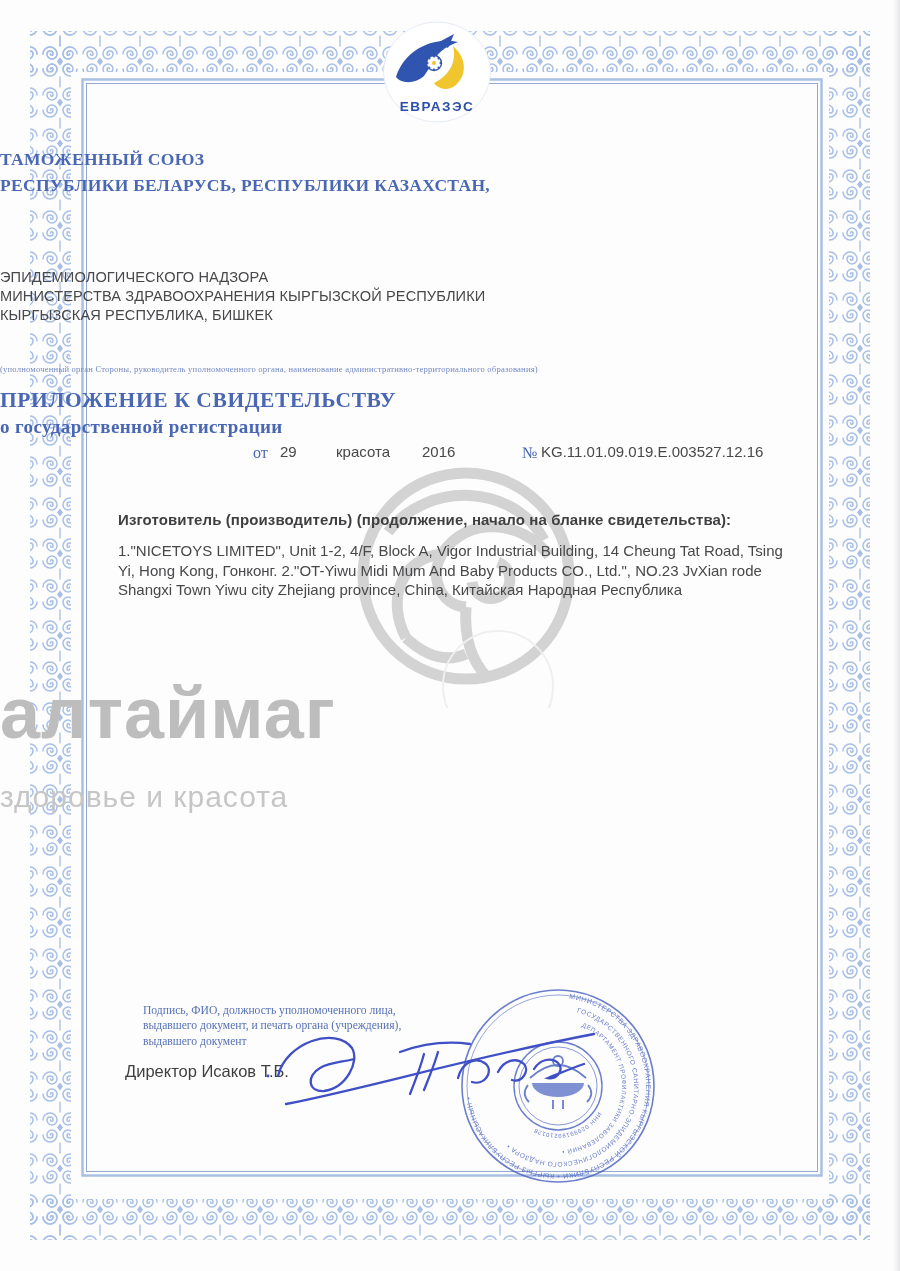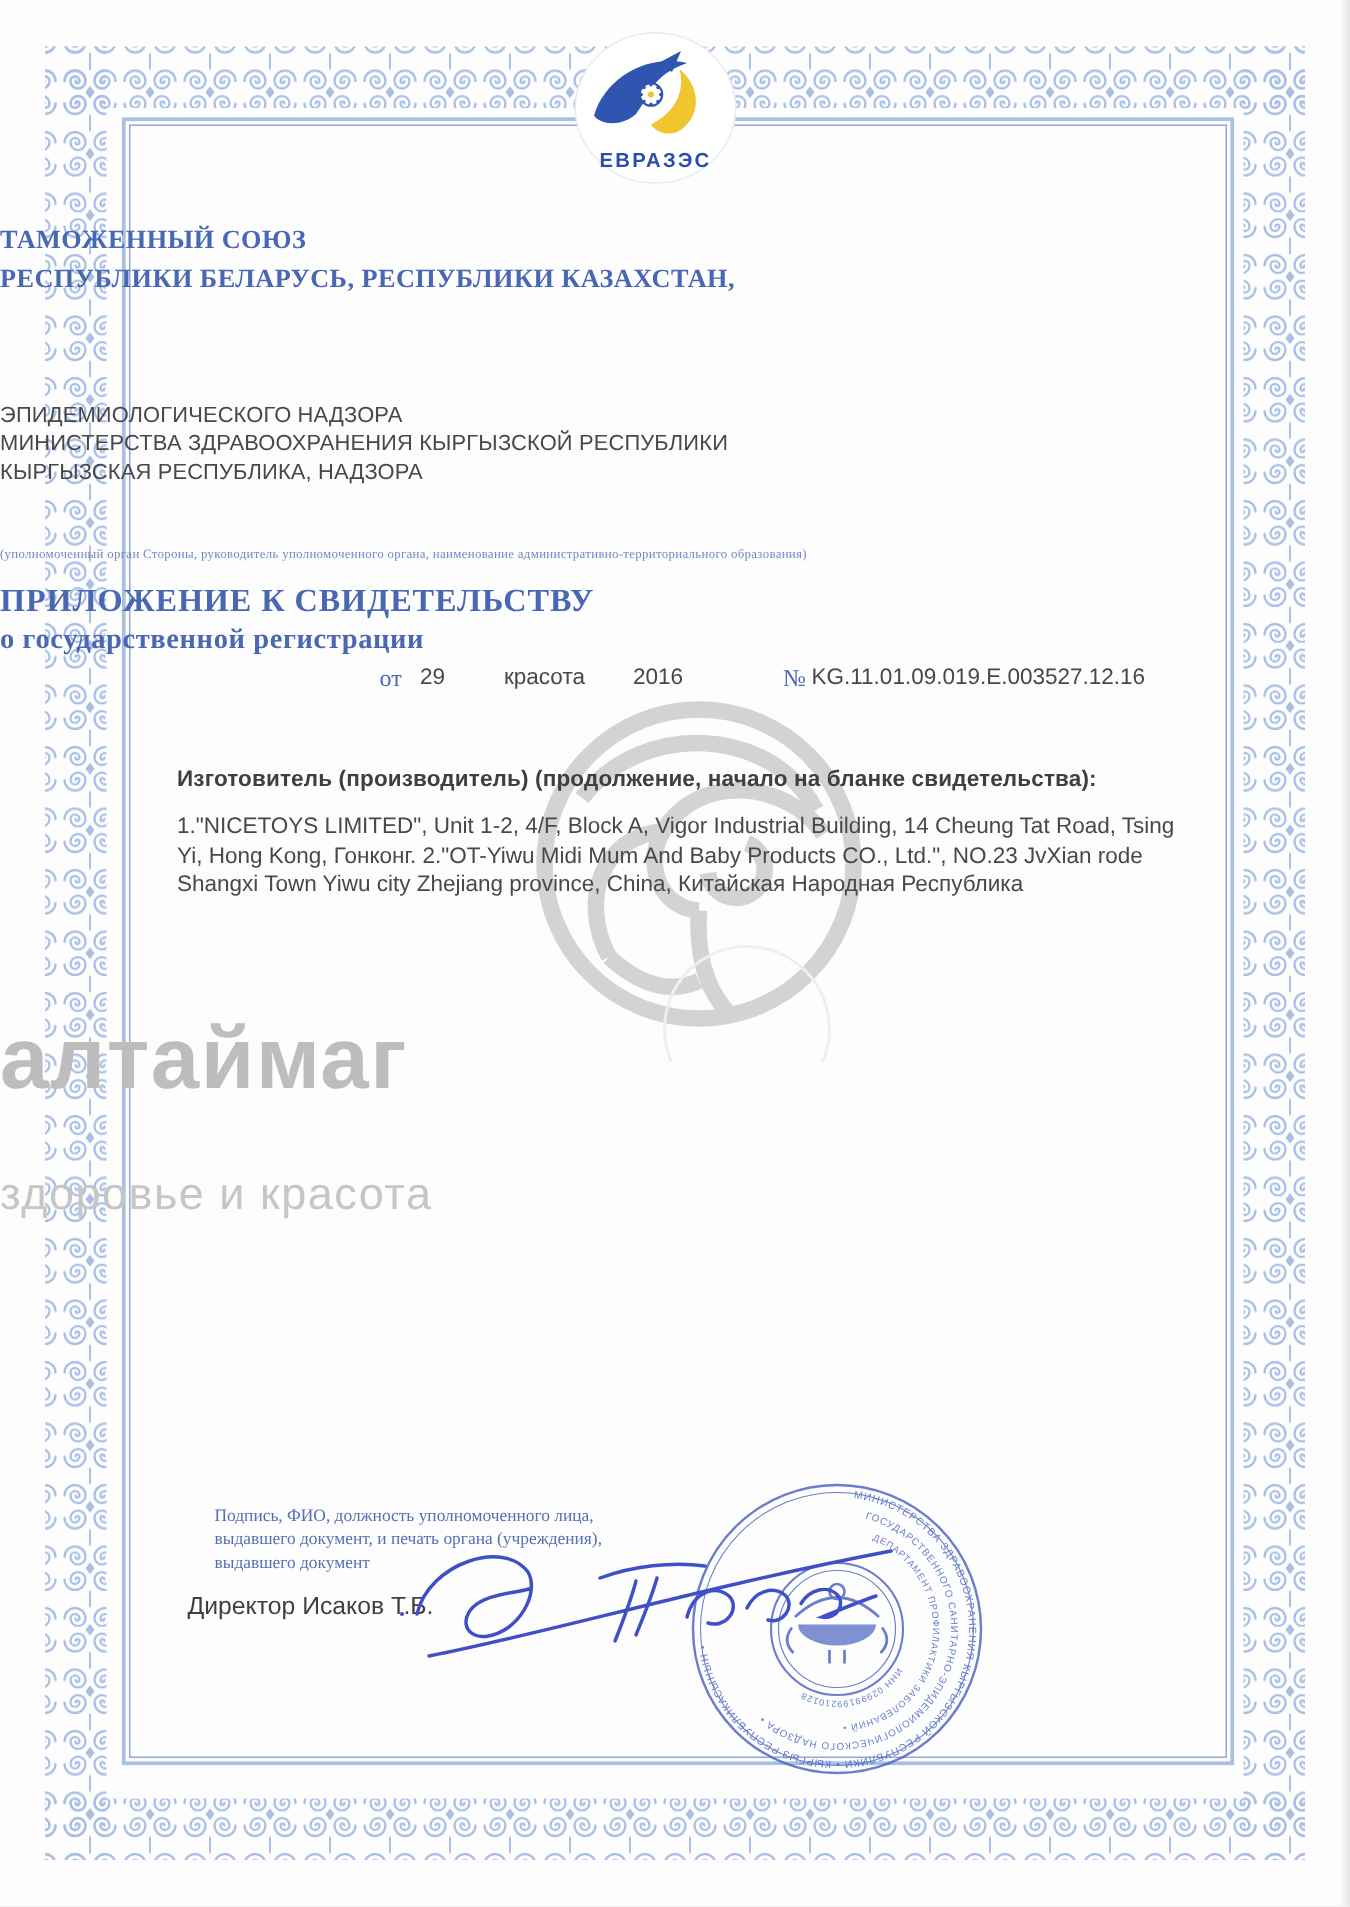--- a/index.html
+++ b/index.html
@@ -20,21 +20,21 @@
   .issuer{top:268px;font-size:14.6px;line-height:19px;color:#48484a;letter-spacing:.1px;}
   .caption{top:364px;font-family:"Liberation Serif",serif;font-size:8.6px;color:#7389c2;letter-spacing:.2px;}
   .title1{top:388px;font-family:"Liberation Serif",serif;font-weight:bold;color:#4a67b3;font-size:21.5px;letter-spacing:.6px;}
   .title2{top:416px;font-family:"Liberation Serif",serif;font-weight:bold;color:#4a67b3;font-size:19px;letter-spacing:.4px;}
   .blue-serif{font-family:"Liberation Serif",serif;font-weight:normal;color:#4a67b3;font-size:16px;}
   .dval{font-size:15px;color:#48484a;}
   .mfg-h{left:118px;top:511px;font-size:15px;font-weight:bold;color:#3f3f41;letter-spacing:.1px;}
   .mfg-b{left:118px;top:541px;width:676px;font-size:15px;line-height:19.6px;color:#48484a;}
   
   .wm-mark{left:346px;top:458px;width:244px;height:250px;opacity:.8;}
-  .wm-brand{top:672px;font-weight:bold;font-size:58px;color:#bdbdbd;letter-spacing:1px;}
+  .wm-brand{top:672px;font-weight:bold;font-size:72px;color:#bdbdbd;letter-spacing:1px;}
   .wm-tag{top:780px;font-size:30px;color:#c6c6c6;letter-spacing:1px;}
   .sig-cap{left:127px;top:1003px;font-family:"Liberation Serif",serif;font-size:11.6px;line-height:15.4px;color:#5570b5;margin-left:16px;}
   .signer{left:125px;top:1062px;font-size:16.5px;color:#3f3f41;}
   .stamp{left:458px;top:986px;width:200px;height:200px;opacity:.82;}
   .sig-ink{left:258px;top:1014px;width:360px;height:108px;}
   .z1{z-index:1}.z2{z-index:2}.z3{z-index:3}.z4{z-index:4}
   svg{display:block}
 </style>
 </head>
 <body>
@@ -103,21 +103,21 @@
   </div>
 
   <div class="abs ctr z3 hdr">
     <div>ТАМОЖЕННЫЙ СОЮЗ</div>
     <div>РЕСПУБЛИКИ БЕЛАРУСЬ, РЕСПУБЛИКИ КАЗАХСТАН,</div>
   </div>
 
   <div class="abs ctr z3 issuer">
     <div>ЭПИДЕМИОЛОГИЧЕСКОГО НАДЗОРА</div>
     <div>МИНИСТЕРСТВА ЗДРАВООХРАНЕНИЯ КЫРГЫЗСКОЙ РЕСПУБЛИКИ</div>
-    <div>КЫРГЫЗСКАЯ РЕСПУБЛИКА, НАДЗОРА</div>
+    <div>КЫРГЫЗСКАЯ РЕСПУБЛИКА, БИШКЕК</div>
   </div>
   <div class="abs ctr z3 caption">(уполномоченный орган Стороны, руководитель уполномоченного органа, наименование административно-территориального образования)</div>
 
   <div class="abs ctr z3 title1">ПРИЛОЖЕНИЕ К СВИДЕТЕЛЬСТВУ</div>
   <div class="abs ctr z3 title2">о государственной регистрации</div>
 
   <div class="abs z3" style="top:443px;left:0;right:0;height:22px;">
     <span class="abs blue-serif" style="left:253px;top:1px;">от</span>
     <span class="abs dval" style="left:280px;top:0;">29</span>
     <span class="abs dval" style="left:336px;top:0;">красота</span>

